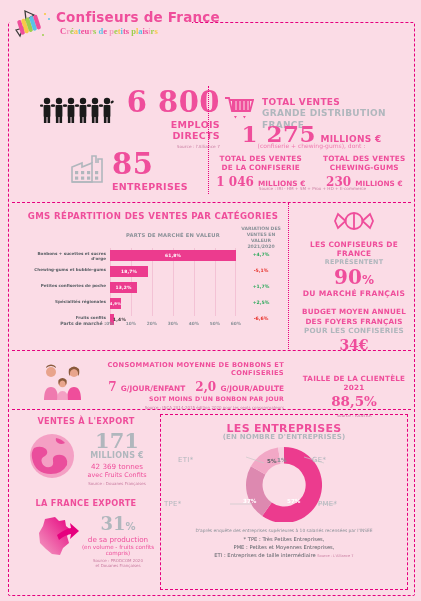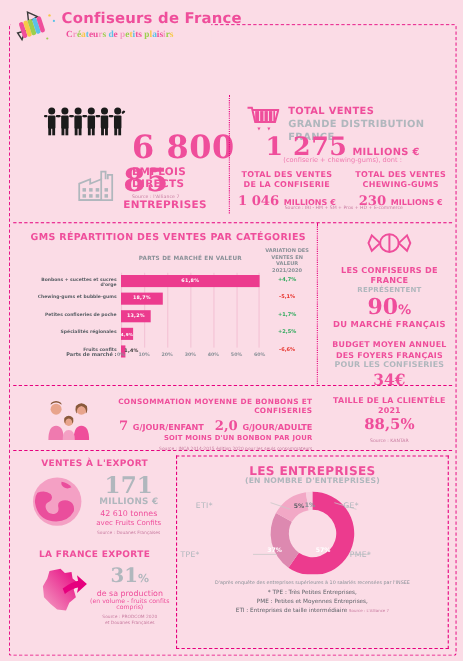--- a/index.html
+++ b/index.html
@@ -48,21 +48,21 @@
   .main-title {
     position: absolute; left: 0; right: 0; top: 52px;
     text-align: center;
     font-family: "DejaVu Sans", sans-serif;
     font-size: 19px; font-weight: bold; color: #ef4e9b;
     letter-spacing: 1.2px;
   }
 
   
   .kpi-people { position: absolute; left: 40px; top: 96px; width: 78px; height: 28px; }
-  .kpi-6800 { position: absolute; left: 120px; top: 88px; width: 100px; text-align: left; margin-top: 32px; }
+  .kpi-6800 { position: absolute; left: 120px; top: 88px; width: 100px; text-align: right; }
   .big-num {
     font-family: "DejaVu Serif", serif;
     font-size: 29px; font-weight: bold; color: #ef4e9b; line-height: 1;
     letter-spacing: .5px;
   }
   .kpi-label {
     font-family: "DejaVu Sans", sans-serif;
     font-size: 9.5px; font-weight: bold; color: #ef4e9b; letter-spacing: .3px;
     margin-top: 2px;
   }
@@ -215,21 +215,21 @@
     margin-top: 9px;
     font-family: "DejaVu Sans", sans-serif; font-size: 7.2px; font-weight: bold;
     color: #ef4e9b; line-height: 1.35; letter-spacing: .2px;
   }
   .rp-budget .gray { color: #b0b7bd; }
   .rp-34 {
     font-family: "DejaVu Serif", serif; font-size: 14px; font-weight: bold;
     color: #ef4e9b; margin-top: 1px;
   }
   .rp-cli {
-    margin-top: 5px;
+    margin-top: 21px;
     font-family: "DejaVu Sans", sans-serif; font-size: 7.2px; font-weight: bold;
     color: #ef4e9b; letter-spacing: .2px;
   }
   .rp-885 {
     font-family: "DejaVu Serif", serif; font-size: 13.5px; font-weight: bold;
     color: #ef4e9b; margin-top: 1px;
   }
   .rp-src {
     font-family: "DejaVu Sans", sans-serif; font-size: 4.2px; color: #c87ca0;
     margin-top: 4px;
@@ -606,21 +606,21 @@
     <div class="bl-h">VENTES À L'EXPORT</div>
     <div class="globe-row">
       <svg class="globe" viewBox="0 0 48 48">
         <circle cx="24" cy="24" r="22" fill="#f4a0c4"></circle>
         <path d="M6 16 q7 -3 12 1 q3 4 -1 7 q-5 2 -3 7 q2 5 8 4 q4 -1 3 -6 q-1 -5 4 -6 q6 -1 9 3 q2 3 1 7 q-5 9 -16 9 q-16 0 -19 -16 q-1 -6 2 -10 z" fill="#ea4e9c"></path>
         <path d="M28 6 q6 1 9 5 q-4 2 -7 0 q-3 -2 -2 -5 z" fill="#ea4e9c"></path>
       </svg>
       <div class="globe-txt">
         <div class="bl-171">171</div>
         <div class="bl-mu">MILLIONS €</div>
-        <div class="bl-t1">42 610 tonnes</div>
+        <div class="bl-t1">42 369 tonnes</div>
         <div class="bl-t2">avec Fruits Confits</div>
         <div class="bl-src">Source : Douanes Françaises</div>
       </div>
     </div>
   </div>
 
   <div class="bl2">
     <div class="bl-h">LA FRANCE EXPORTE</div>
     <div class="map-row">
       <svg class="fmap" viewBox="0 0 48 46">

